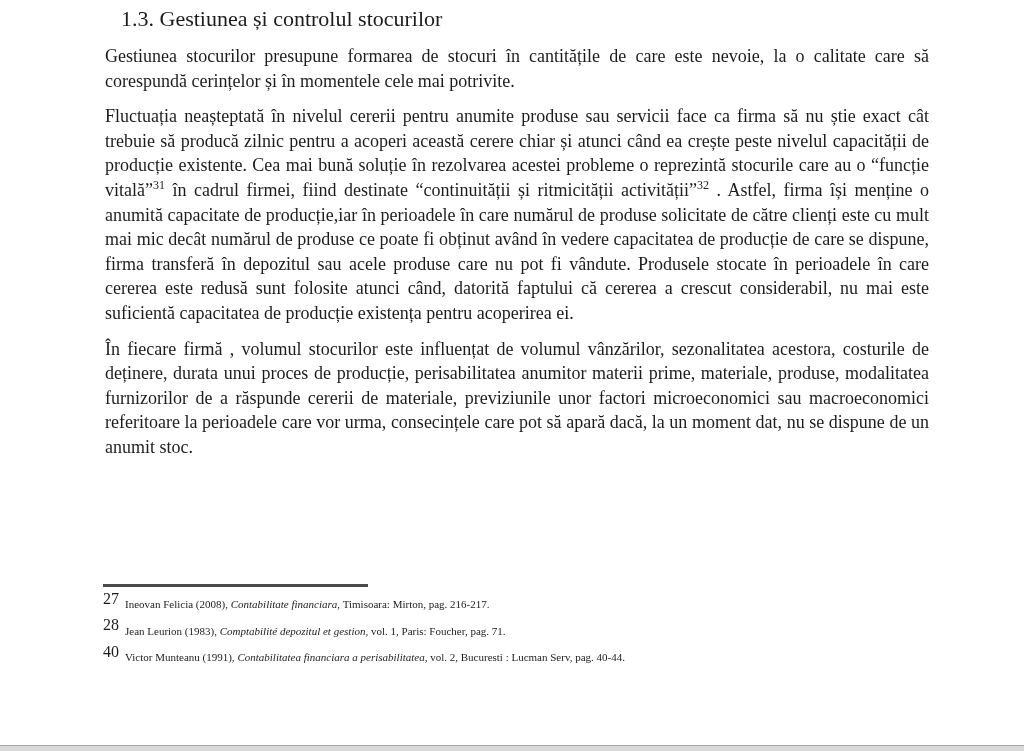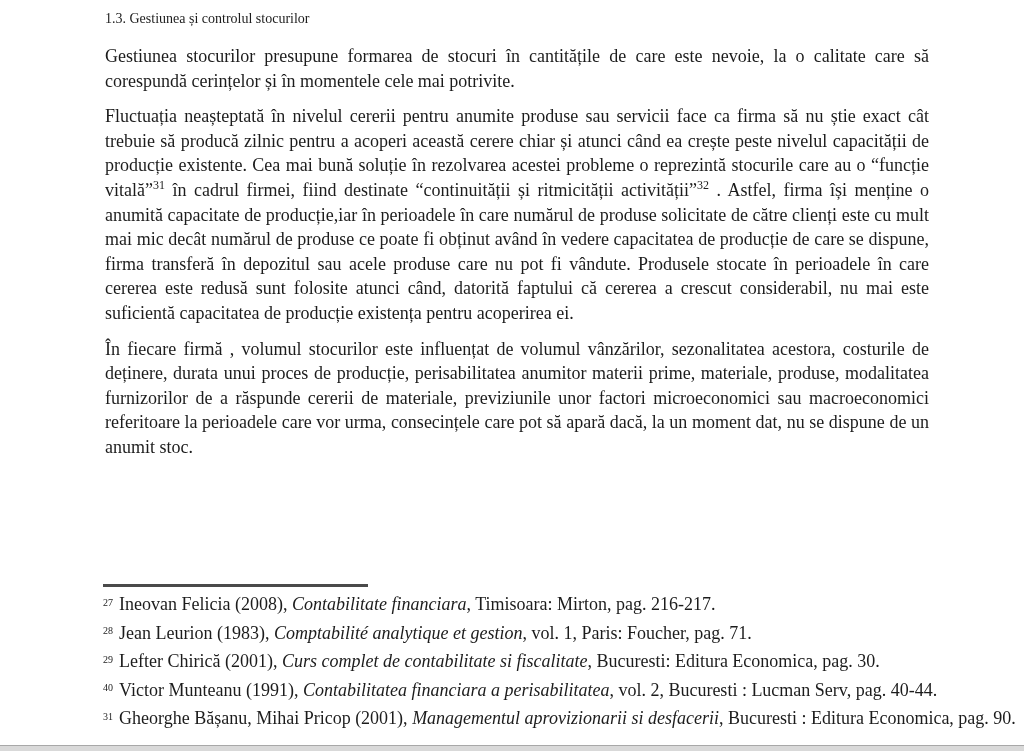--- a/index.html
+++ b/index.html
@@ -16,23 +16,23 @@
     font-family: "Liberation Serif", "DejaVu Serif", serif;
     color: #1c1c1c;
   }
   .content {
     position: absolute;
     top: 6px;
     left: 105px;
     right: 95px;
   }
   .heading {
-    font-size: 14px;
+    font-size: 22px;
     line-height: 25px;
-    margin: 0 0 13px 0;
+    margin: 0 0 13px 16px;
     text-align: left;
   }
   .para {
     font-size: 18px;
     line-height: 24.6px;
     text-align: justify;
     margin: 4px 0 11px 0;
   }
   .para sup {
     font-size: 12px;
@@ -50,28 +50,28 @@
     height: 3px;
     background: #4a4a4a;
     margin-bottom: 9px;
   }
   .footnote {
     white-space: nowrap;
     line-height: 16px;
     margin-bottom: 10.5px;
   }
   .fn-num {
-    font-size: 10px;
+    font-size: 16px;
     line-height: 0;
     margin-right: 6px;
     position: relative;
     top: 1px;
   }
   .fn-text {
-    font-size: 18px;
+    font-size: 11px;
   }
   .bottom-bar {
     position: absolute;
     left: 0;
     right: 0;
     bottom: 0;
     height: 5px;
     background: #d9d9d9;
     border-top: 1px solid #a8a8a8;
   }
@@ -87,27 +87,21 @@
     <p class="para"><span>În fiecare firmă , volumul stocurilor este influențat de volumul vânzărilor, sezonalitatea acestora, costurile de deținere, durata unui proces de producție, perisabilitatea anumitor materii prime, materiale, produse, modalitatea furnizorilor de a răspunde cererii de materiale, previziunile unor factori microeconomici sau macroeconomici referitoare la perioadele care vor urma, consecințele care pot să apară dacă, la un moment dat, nu se dispune de un anumit stoc.</span></p>
   </div>
 
   <div class="footnotes">
     <div class="fn-sep"></div>
 
     <div class="footnote">
       <sup class="fn-num">27</sup><span class="fn-text"><span>Ineovan Felicia (2008), </span><i>Contabilitate financiara</i><span>, Timisoara: Mirton, pag. 216-217.</span></span>
     </div>
     <div class="footnote">
-      <sup class="fn-num">28</sup><span class="fn-text"><span>Jean Leurion (1983), </span><i>Comptabilité analytique et gestion</i><span>, vol. 1, Paris: Foucher, pag. 71.</span></span>
-    </div>
-    <div class="footnote">
-      <sup class="fn-num">29</sup><span class="fn-text"><span>Lefter Chirică (2001), </span><i>Curs complet de contabilitate si fiscalitate</i><span>, Bucuresti: Editura Economica, pag. 30.</span></span>
+      <sup class="fn-num">28</sup><span class="fn-text"><span>Jean Leurion (1983), </span><i>Comptabilité depozitul et gestion</i><span>, vol. 1, Paris: Foucher, pag. 71.</span></span>
     </div>
     <div class="footnote">
       <sup class="fn-num">40</sup><span class="fn-text"><span>Victor Munteanu (1991), </span><i>Contabilitatea financiara a perisabilitatea</i><span>, vol. 2, Bucuresti : Lucman Serv, pag. 40-44.</span></span>
-    </div>
-    <div class="footnote">
-      <sup class="fn-num">31</sup><span class="fn-text"><span>Gheorghe Bășanu, Mihai Pricop (2001), </span><i>Managementul aprovizionarii si desfacerii</i><span>, Bucuresti : Editura Economica, pag. 90.</span></span>
     </div>
   </div>
 
   <div class="bottom-bar"></div>
 </div>
 
 </body></html>

